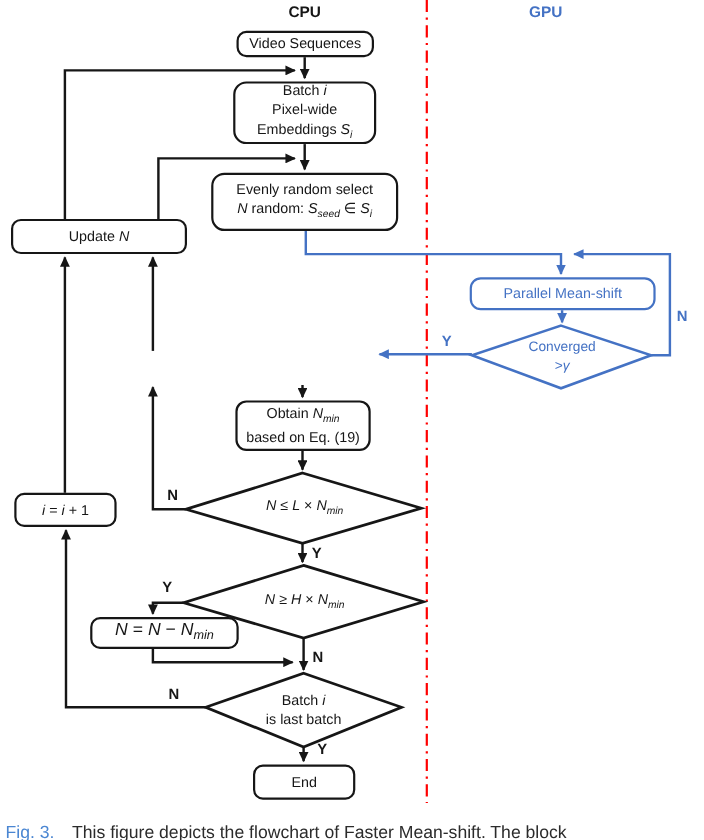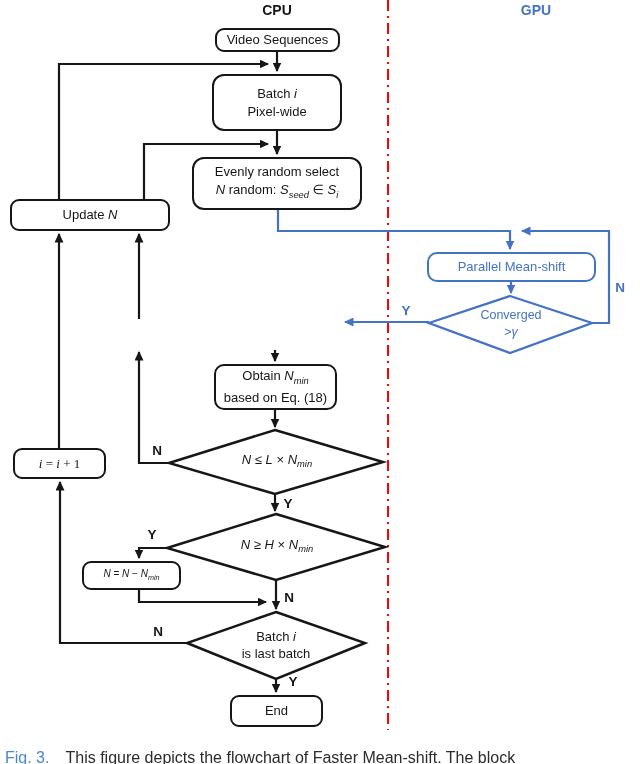--- a/index.html
+++ b/index.html
@@ -64,56 +64,57 @@
       <polyline points="429,322 345,322" marker-end="url(#au)"></polyline>
     </g>
 
     <polygon points="275,430 383,462 275,494 169,463" fill="#ffffff" stroke="#161616" stroke-width="2.5"></polygon>
     <polygon points="276,514 385,547 276,580 167,548" fill="#ffffff" stroke="#161616" stroke-width="2.5"></polygon>
     <polygon points="276,612 365,643 276,679 187,643" fill="#ffffff" stroke="#161616" stroke-width="2.5"></polygon>
     <polygon points="510,296 592,323 510,353 429,323" fill="#ffffff" stroke="#4472C4" stroke-width="2.3"></polygon>
   </svg>
 
   <div class="colhdr" style="left:277px;">CPU</div>
-  <div class="colhdr blue" style="left:536px;">GPU</div>
+  <div class="colhdr blue" style="left:496px;">GPU</div>
 
   <div class="box" style="left:215px;top:28px;width:125px;height:24px;">
     <div class="ln">Video Sequences</div>
   </div>
 
   <div class="box thick" style="left:212px;top:74px;width:130px;height:57px;">
     <div class="ln"><span>Batch </span><span style="font-style: italic;">i</span></div>
     <div class="ln"><span>Pixel-wide</span></div>
+    <div class="ln"><span>Embeddings </span><span style="font-style: italic;">S</span><span style="font-style: italic; vertical-align: sub; font-size: 0.72em;">i</span></div>
   </div>
 
   <div class="box thick" style="left:192px;top:157px;width:170px;height:53px;">
     <div class="ln"><span>Evenly random select</span></div>
     <div class="ln"><span style="font-style: italic;">N</span><span> random: </span><span style="font-style: italic;">S</span><span style="font-style: italic; vertical-align: sub; font-size: 0.72em;">seed</span><span> ∈ </span><span style="font-style: italic;">S</span><span style="font-style: italic; vertical-align: sub; font-size: 0.72em;">i</span></div>
   </div>
 
   <div class="box" style="left:10px;top:199px;width:160px;height:32px;">
     <div class="ln"><span>Update </span><span style="font-style: italic;">N</span></div>
   </div>
 
   <div class="box blue" style="left:427px;top:252px;width:169px;height:30px;font-size:13px;">
     <div class="ln">Parallel Mean-shift</div>
   </div>
 
 
   <div class="box thick" style="left:214px;top:364px;width:123px;height:46px;border-radius:10px;">
     <div class="ln"><span>Obtain </span><span style="font-style: italic;">N</span><span style="font-style: italic; vertical-align: sub; font-size: 0.72em;">min</span></div>
-    <div class="ln"><span>based on Eq. (18)</span></div>
+    <div class="ln"><span>based on Eq. (19)</span></div>
   </div>
 
 
-  <div class="box" style="left:13px;top:448px;width:93px;height:31px;font-family:Liberation Serif, serif;">
+  <div class="box" style="left:13px;top:448px;width:93px;height:31px;">
     <div class="ln"><span style="font-style: italic;">i</span><span> = </span><span style="font-style: italic;">i</span><span> + 1</span></div>
   </div>
 
-  <div class="box" style="left:82px;top:561px;width:99px;height:29px;font-size:10px;">
+  <div class="box" style="left:82px;top:561px;width:135px;height:29px;font-size:16px;">
     <div class="ln"><span style="font-style: italic;">N</span><span> = </span><span style="font-style: italic;">N</span><span> − </span><span style="font-style: italic;">N</span><span style="font-style: italic; vertical-align: sub; font-size: 0.72em;">min</span></div>
   </div>
 
   <div class="box" style="left:230px;top:695px;width:93px;height:32px;">
     <div class="ln">End</div>
   </div>
 
   <div class="dtext" style="left:277px;top:462px;">
     <div class="ln"><span style="font-style: italic;">N</span><span> ≤ </span><span style="font-style: italic;">L</span><span> × </span><span style="font-style: italic;">N</span><span style="font-style: italic; vertical-align: sub; font-size: 0.72em;">min</span></div>
   </div>

